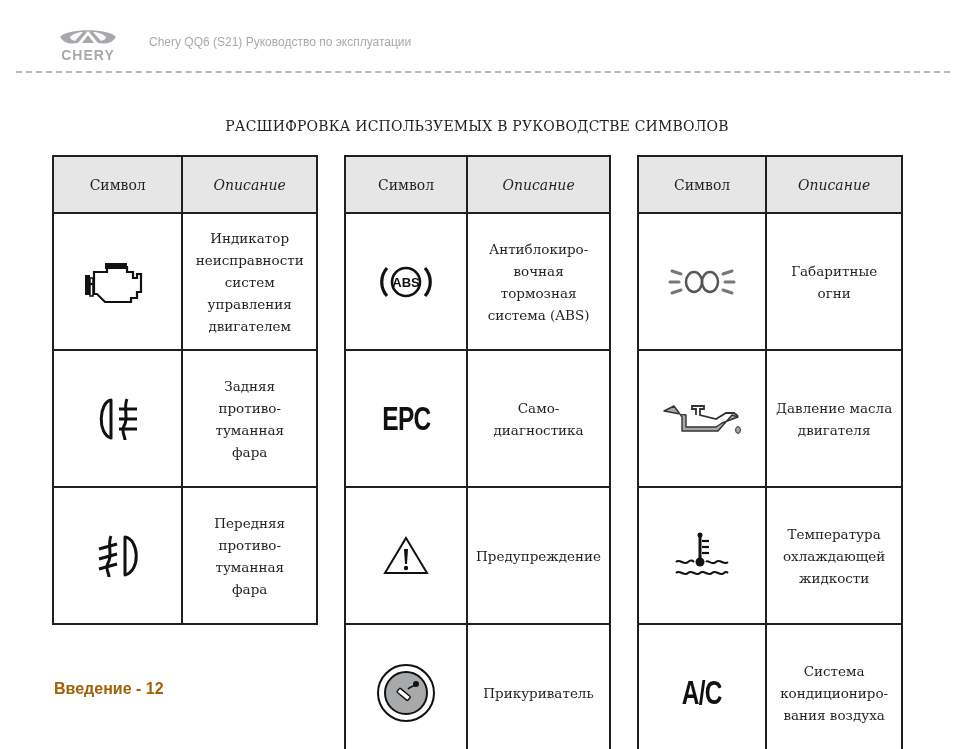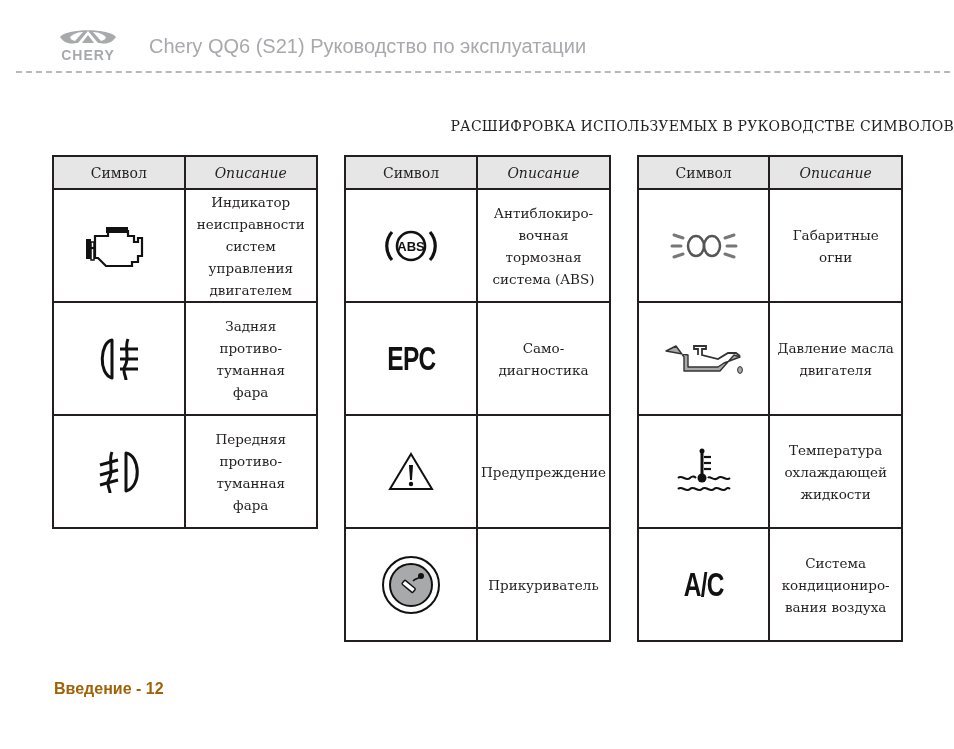--- a/index.html
+++ b/index.html
@@ -2,27 +2,27 @@
 <html><head>
 <meta charset="utf-8">
 <style>
   html, body { margin:0; padding:0; background:#ffffff; }
   body { width:954px; height:749px; position:relative; overflow:hidden; font-family:"DejaVu Serif", serif; color:#231f20; }
 
   .header { position:absolute; left:16px; top:0; width:954px; height:80px; }
   .logo { position:absolute; left:40px; top:26px; width:64px; height:40px; }
   .logo svg { display:block; }
   .logo-text { position:absolute; left:0; top:21px; width:64px; text-align:center; font-family:"Liberation Sans", sans-serif; font-weight:bold; font-size:14px; letter-spacing:1px; color:#a7a9ac; }
-  .header-title { position:absolute; left:133px; top:35px; font-family:"Liberation Sans", sans-serif; font-size:20px; color:#a7a9ac; white-space:nowrap; }
+  .header-title { position:absolute; left:133px; top:35px; font-family:"Liberation Sans", sans-serif; font-size:12px; color:#a7a9ac; white-space:nowrap; }
   .dash-line { position:absolute; left:0; top:71px; width:954px; height:0; border-top:2px dashed #b6b8ba; }
 
-  .section-title { position:absolute; left:0; top:118px; width:954px; text-align:right; font-family:"DejaVu Serif", serif; font-size:14px; letter-spacing:0.2px; color:#231f20; }
+  .section-title { position:absolute; left:0; top:118px; width:954px; text-align:center; font-family:"DejaVu Serif", serif; font-size:14px; letter-spacing:0.2px; color:#231f20; }
 
   .tbl { position:absolute; top:155px; border-collapse:collapse; border:2px solid #231f20; }
-  .tbl td, .tbl th { border:2px solid #231f20; padding:0; text-align:center; vertical-align:middle; }
+  .tbl td, .tbl th { border:2px solid #231f20; padding:12px; text-align:center; vertical-align:middle; }
   .tbl th { background:#e6e6e7; height:31px; font-weight:normal; font-size:14px; font-family:"DejaVu Serif", serif; color:#231f20; }
   .tbl td { height:111px; }
   .tbl td.desc { font-size:13.5px; line-height:22px; color:#231f20; padding:0 2px; font-family:"DejaVu Serif", serif; }
   .desc .ln { display:block; white-space:nowrap; }
 
   #t1 { left:52px; width:266px; }
   #t2 { left:344px; width:267px; }
   #t3 { left:637px; width:266px; }
   .c1 { width:131px; }
   .c2 { width:131px;font-style:italic; }

